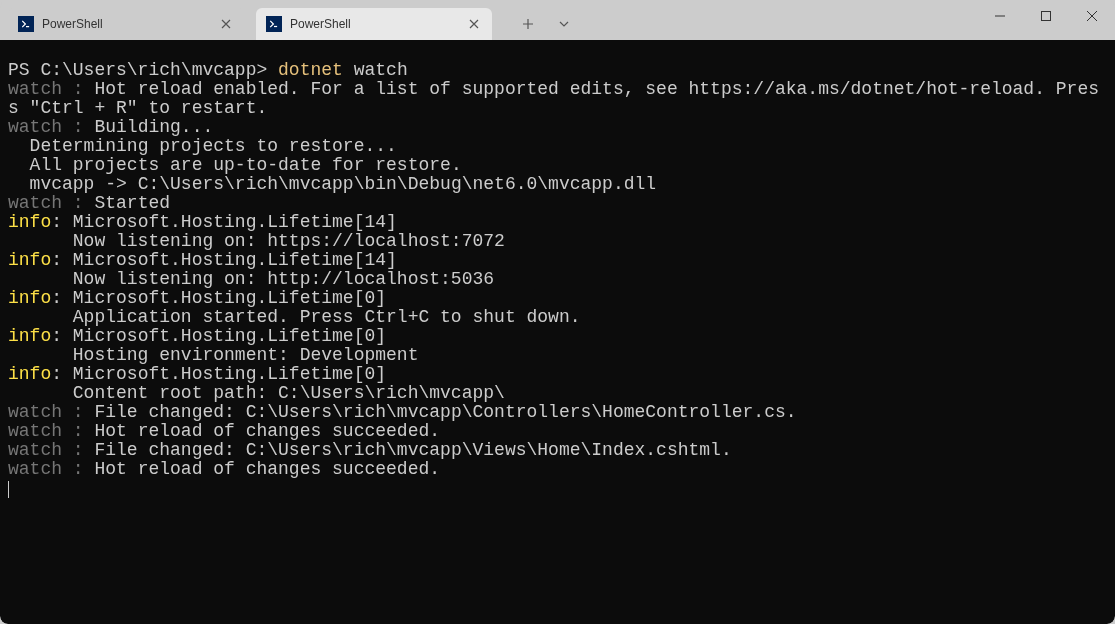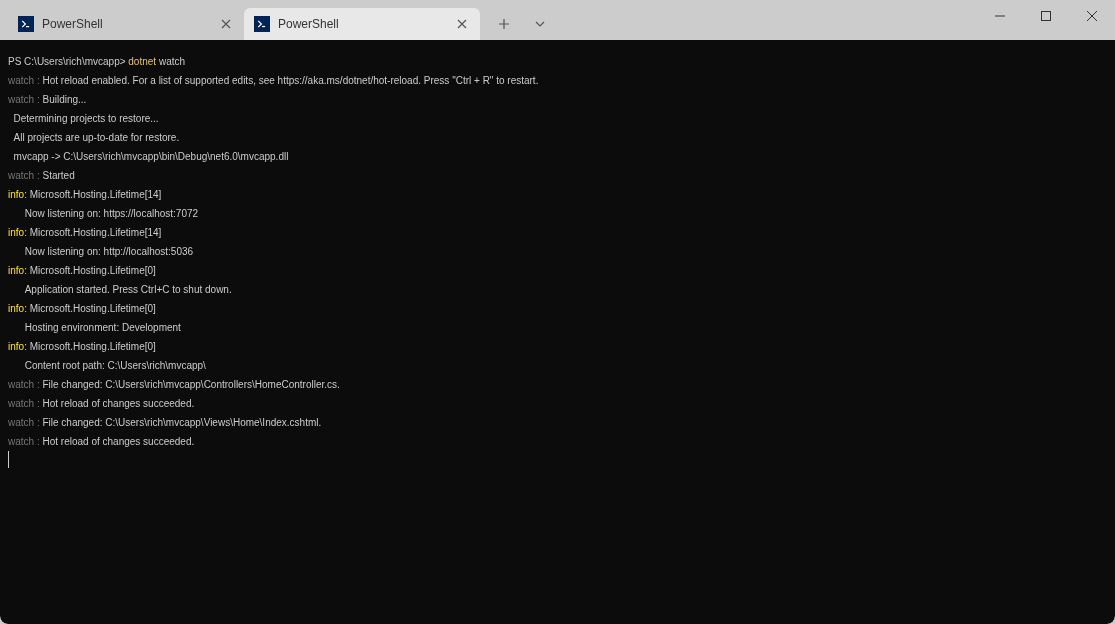--- a/index.html
+++ b/index.html
@@ -22,21 +22,21 @@
       background: #cccccc;
       display: flex;
       align-items: flex-end;
       border-top-left-radius: 8px;
       border-top-right-radius: 8px;
     }
     .tabs {
       display: flex;
       align-items: flex-end;
       padding-left: 8px;
-      gap: 0;
+      gap: 12px;
     }
     .tab {
       height: 32px;
       width: 236px;
       display: flex;
       align-items: center;
       padding: 0 10px;
       font-size: 12px;
       color: #333;
       border-top-left-radius: 6px;
@@ -108,23 +108,23 @@
       height: 32px;
       display: flex;
       align-items: center;
       justify-content: center;
       cursor: pointer;
       color: #333;
     }
     .terminal {
       flex: 1;
       background: #0c0c0c;
-      padding: 12px 8px;
-      font-family: Liberation Sans, sans-serif;
-      font-size: 10px;
+      padding: 21px 8px;
+      font-family: Liberation Mono, monospace;
+      font-size: 18px;
       line-height: 19px;
       color: #cccccc;
       overflow: hidden;
       white-space: pre-wrap;
       word-break: break-all;
       border-bottom-left-radius: 8px;
       border-bottom-right-radius: 8px;
     }
     .line {
       display: block;

